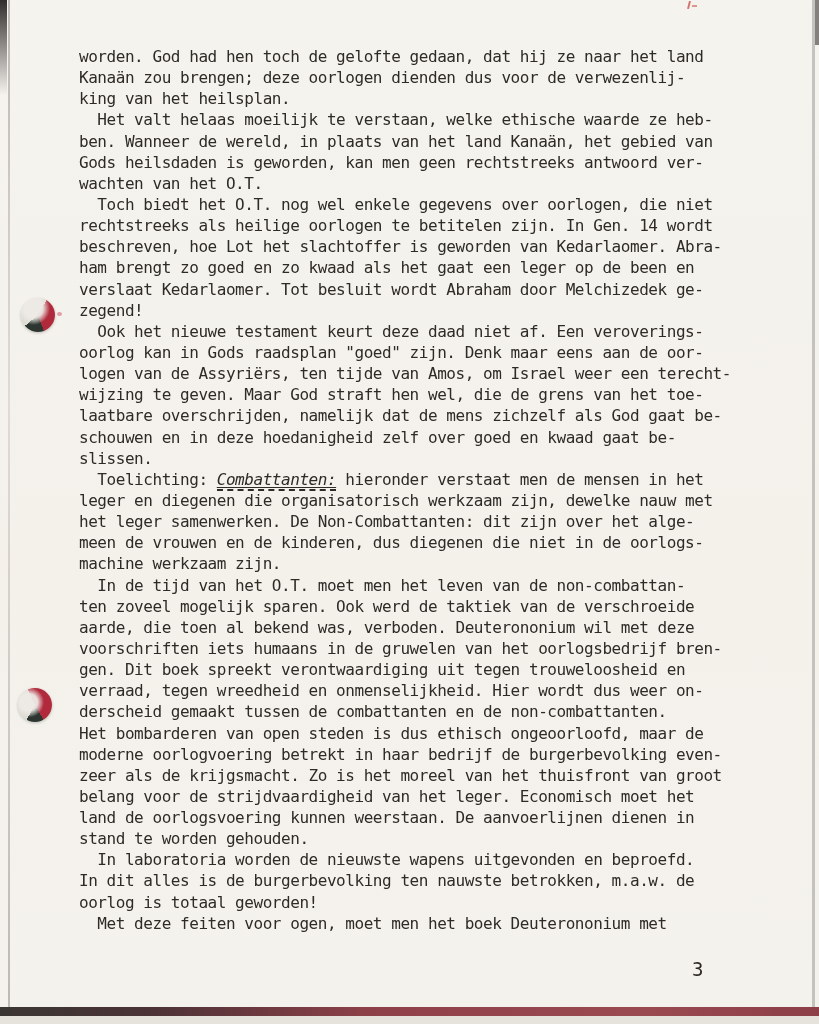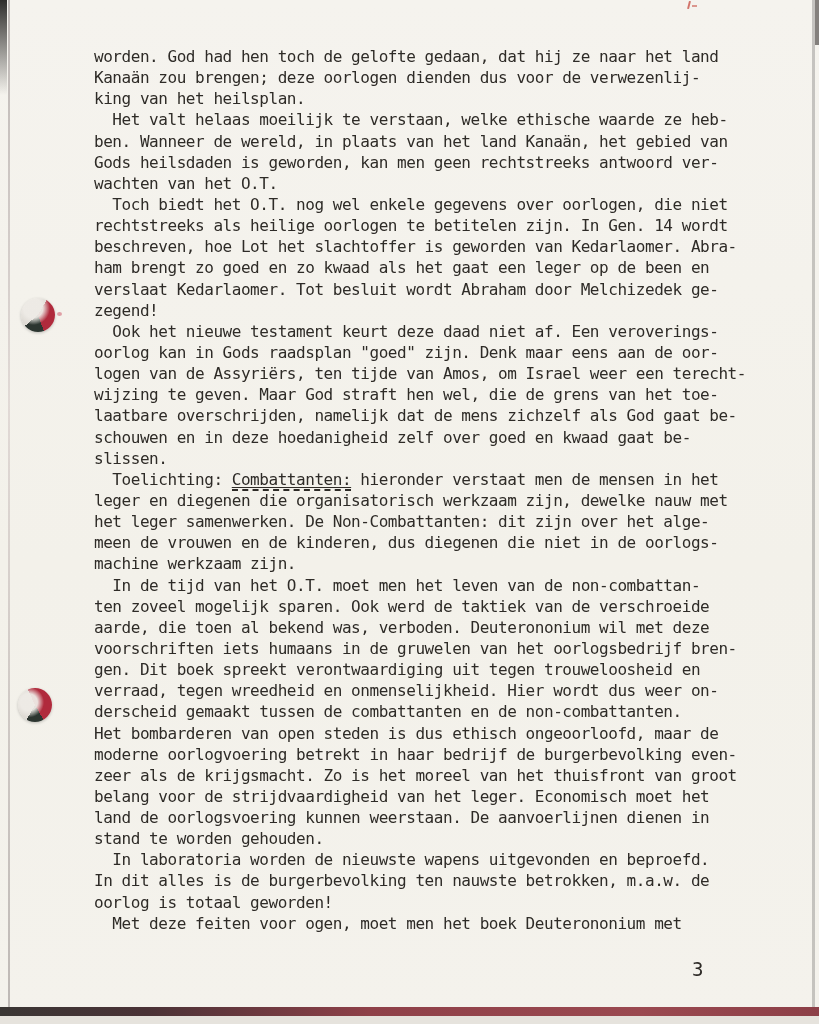--- a/index.html
+++ b/index.html
@@ -11,24 +11,24 @@
   .page{
     position:relative; width:819px; height:1024px; overflow:hidden;
     background:linear-gradient(180deg,#f5f3ee 0%, var(--paper) 55%, #f4f2ec 100%);
     font-family:"DejaVu Sans Mono", monospace;
   }
   .text-block{
     position:absolute; left:79px; top:46px; width:694px;
     font-size:16px; line-height:21.15px; letter-spacing:-0.45px;
     color:var(--ink); white-space:pre;
   }
-  .line{height:21.15px;margin-left:15px;}
+  .line{height:21.15px;}
   .u-dashed{
     text-decoration:underline; text-underline-offset:2px;
-    border-bottom:2px dashed var(--ink); padding-bottom:0px;
+    border-bottom:2px dashed var(--ink); padding-bottom:0px;font-style:italic;
   }
   .page-number{
     position:absolute; left:692px; top:958px; font-size:19px;
     color:var(--ink); letter-spacing:0;
   }
   .stud{position:absolute; width:34px; height:34px; border-radius:50%; filter:blur(0.4px);
     box-shadow:0 1px 3px rgba(0,0,0,0.22);}
   .stud-top{
     left:21px; top:298px;
     background:

